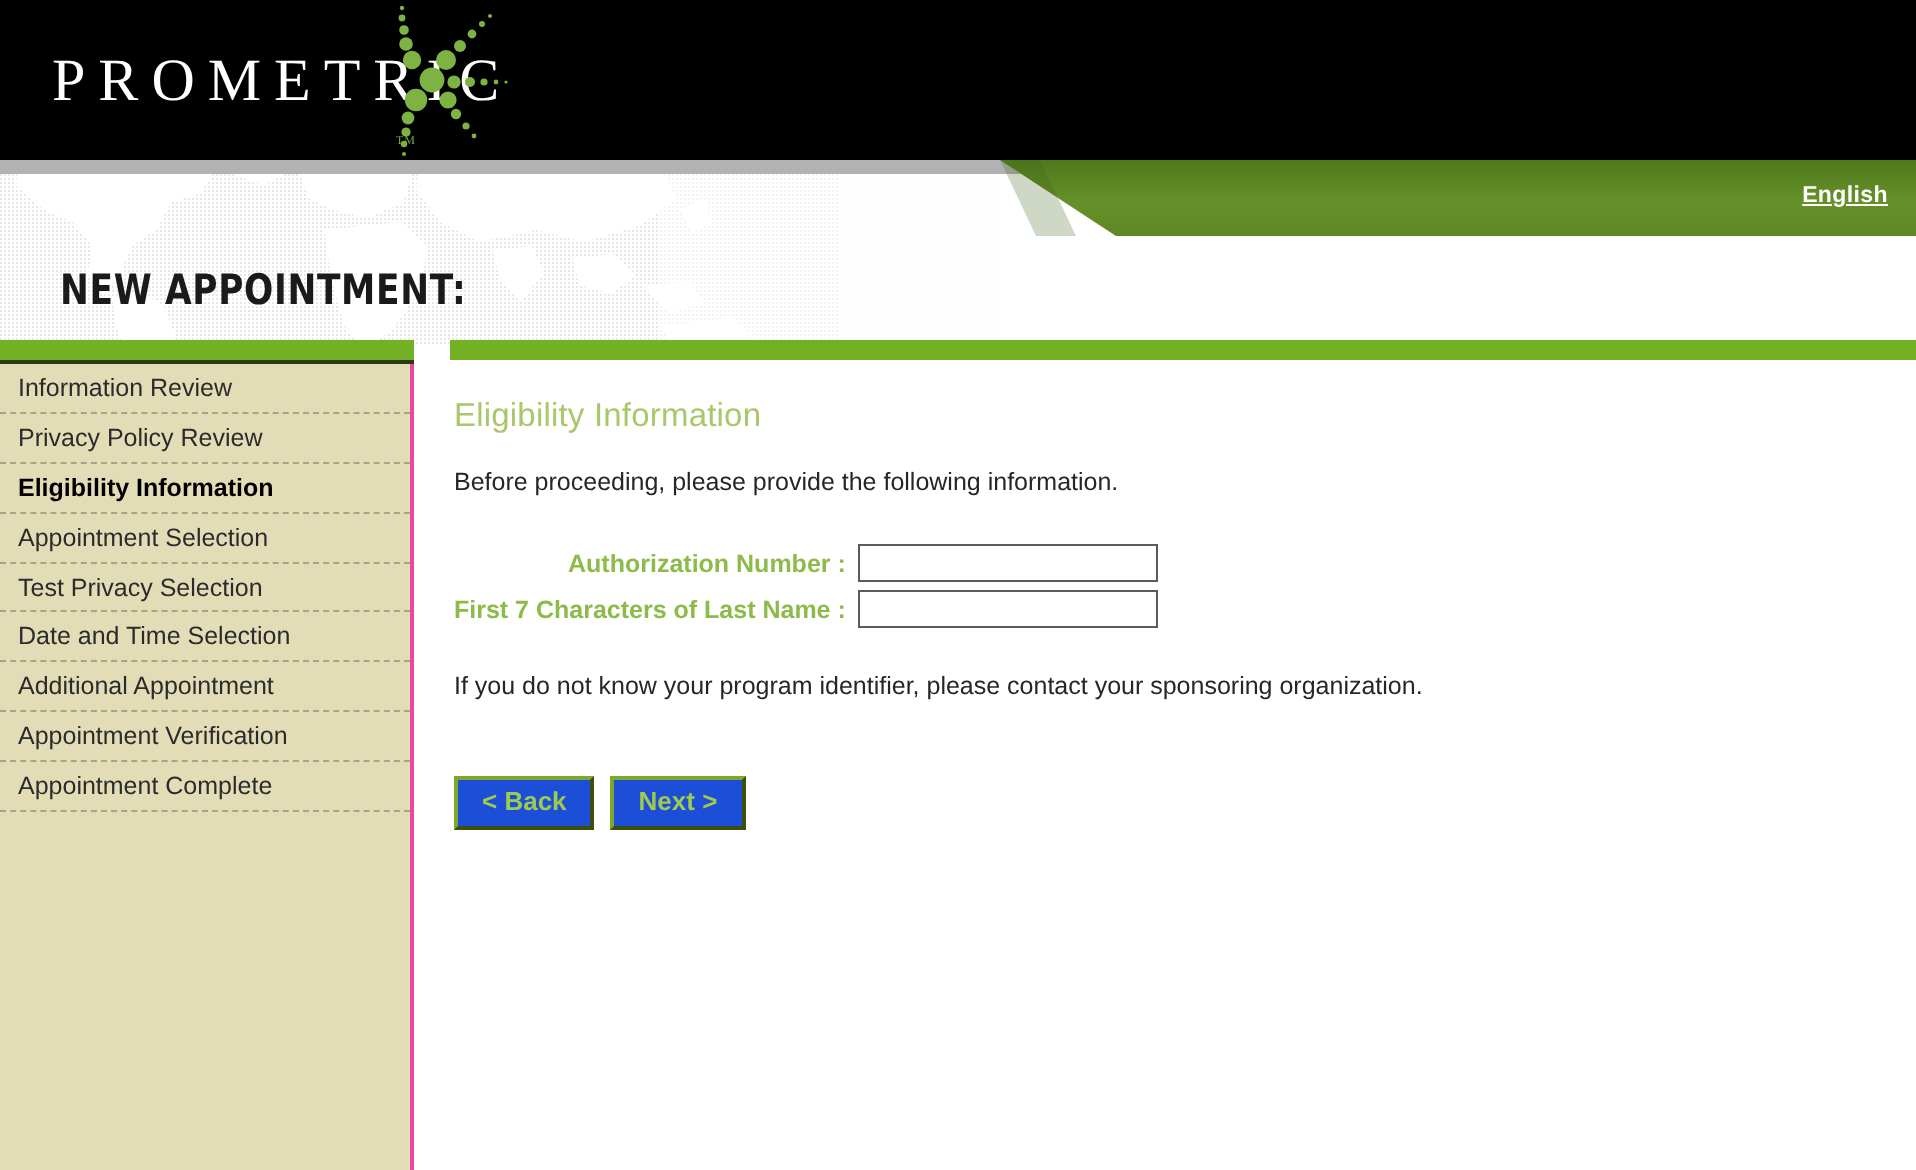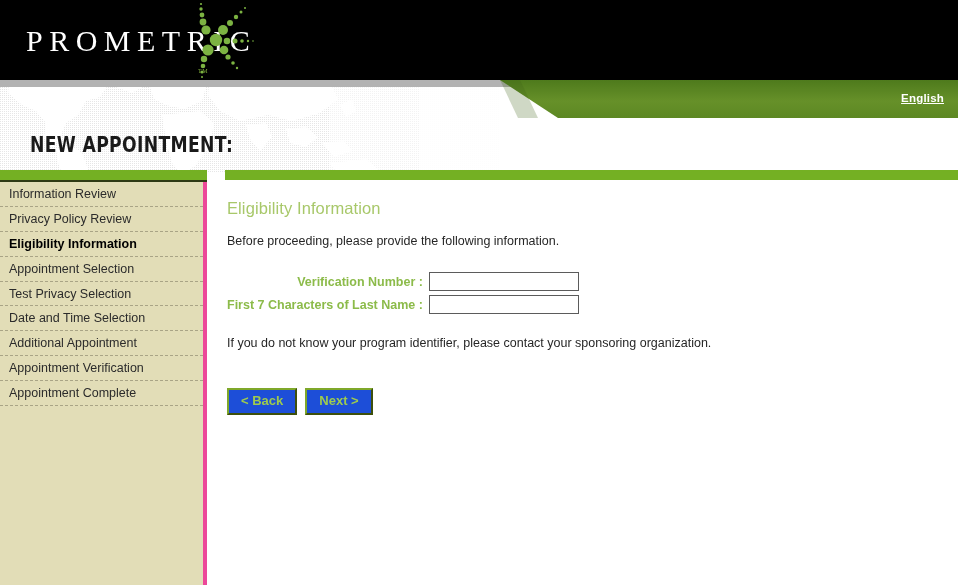--- a/index.html
+++ b/index.html
@@ -118,21 +118,21 @@
     position: absolute; left: 225px; top: 170px;
     width: 733px; height: 10px;
     background: #74b023;
   }
 
   
   .sidebar {
     position: absolute; left: 0; top: 182px;
     width: 207px; height: 403px;
     background: #e2ddb7;
-    border-right: 4px solid #ec4899;
+    border-right: 2px solid #ec4899;
   }
   .sidebar-list { margin: 0; padding: 0; list-style: none; }
   .sidebar-item {
     position: relative;
     height: 24.9px;
     line-height: 24.9px;
     padding-left: 9px;
     font-size: 12.5px;
     color: #2b2b2b;
     border-bottom: 1px dashed #a9a486;
@@ -340,21 +340,21 @@
   </div>
 
   <div class="content">
 
     <div class="content-heading">Eligibility Information</div>
     <div class="content-intro">Before proceeding, please provide the following information.</div>
 
     <table class="form-table">
       <tbody id="form-body">
           <tr>
-            <td class="form-label">Verification Number :</td>
+            <td class="form-label">Authorization Number :</td>
             <td class="form-input-cell"><input type="text" class="form-input" value="" placeholder="" style=""></td>
           </tr>
           <tr>
             <td class="form-label">First 7 Characters of Last Name :</td>
             <td class="form-input-cell"><input type="text" class="form-input" value="" placeholder="" style=""></td>
           </tr>
         </tbody>
     </table>
 
     <div class="content-note">If you do not know your program identifier, please contact your sponsoring organization.</div>

